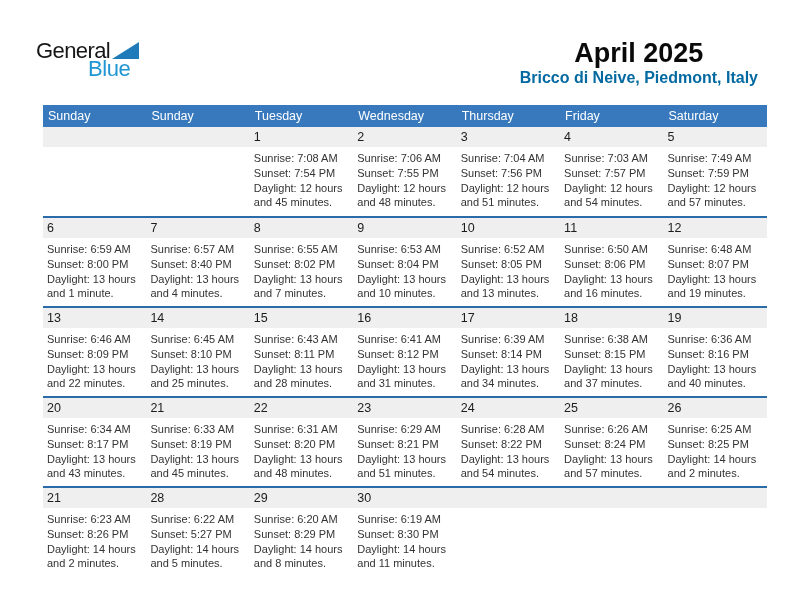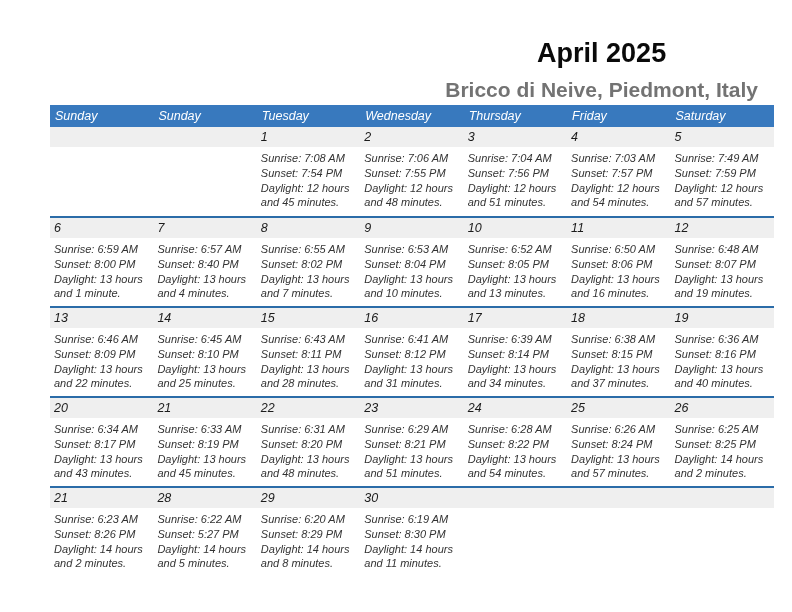--- a/index.html
+++ b/index.html
@@ -15,26 +15,26 @@
   
   .logo { position: absolute; left: 36px; top: 40px; }
   .logo-row { display: flex; align-items: flex-start; }
   .logo-general { font-size: 22px; letter-spacing: -0.6px; color: #161616; line-height: 1; }
   .logo-triangle { margin-left: 2px; margin-top: 2px; }
   .logo-blue { font-size: 22px; letter-spacing: -0.4px; color: var(--logo-blue, #2196d3); line-height: 1; margin-left: 52px; margin-top: -4px; }
 
   
   .title-block { position: absolute; right: 34px; top: 38px; text-align: center; font-weight: bold; }
   .page-title { font-size: 27px; color: #0a0a0a; line-height: 1.15; }
-  .page-subtitle { font-size: 21px; color: #737373; margin-top: 9px; }
+  .page-subtitle { font-size: 16px; color: #0369a1; }
 
   
   table.calendar {
-    position: absolute; left: 50px; top: 105px;
-    width: 724px; border-collapse: collapse; table-layout: fixed; font-style: italic;
+    position: absolute; left: 43px; top: 105px;
+    width: 724px; border-collapse: collapse; table-layout: fixed;
   }
   .calendar thead th {
     background: var(--header-bg, #3879be);
     color: #ffffff;
     font-weight: normal;
     font-size: 12.5px;
     text-align: left;
     padding: 4px 2px 4px 5px;
     height: 21px;
   }
@@ -53,20 +53,29 @@
     font-size: 11px;
     line-height: 14.8px;
     color: #333333;
   }
 </style>
 </head>
 <body>
 
 <div class="page">
 
+  <div class="logo">
+    <div class="logo-row">
+      <span class="logo-general">General</span>
+      <svg class="logo-triangle" width="27" height="17" viewBox="0 0 27 17">
+        <polygon points="0,17 27,0 27,17" fill="#1e7ab8"></polygon>
+      </svg>
+    </div>
+    <div class="logo-blue">Blue</div>
+  </div>
 
   <div class="title-block">
     <div class="page-title">April 2025</div>
     <div class="page-subtitle">Bricco di Neive, Piedmont, Italy</div>
   </div>
 
   <table class="calendar">
     <thead>
       <tr>
         <th>Sunday</th>

